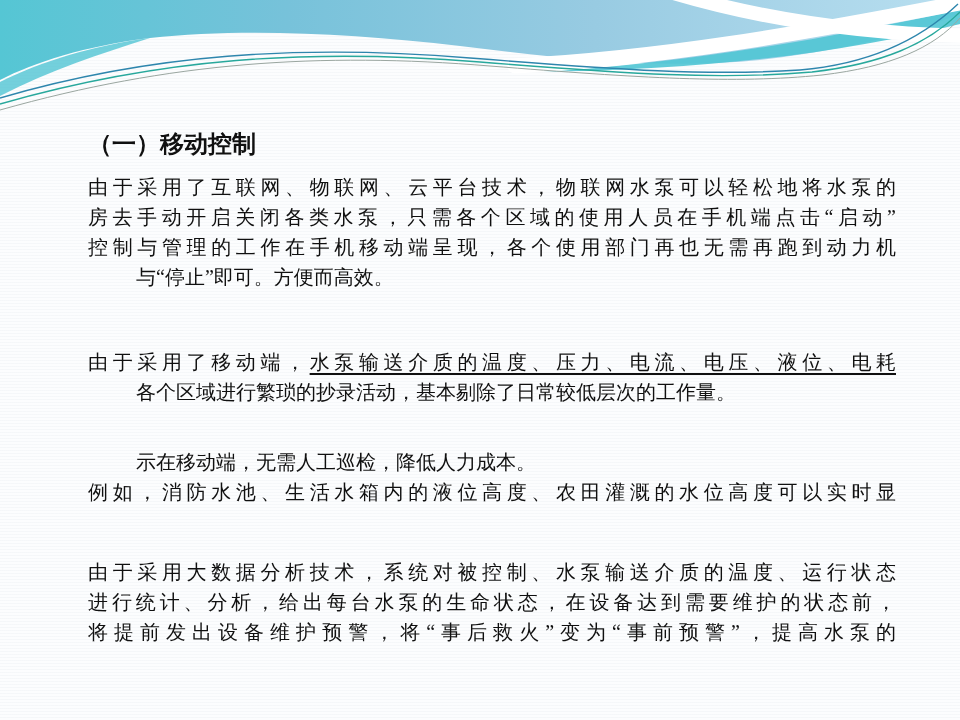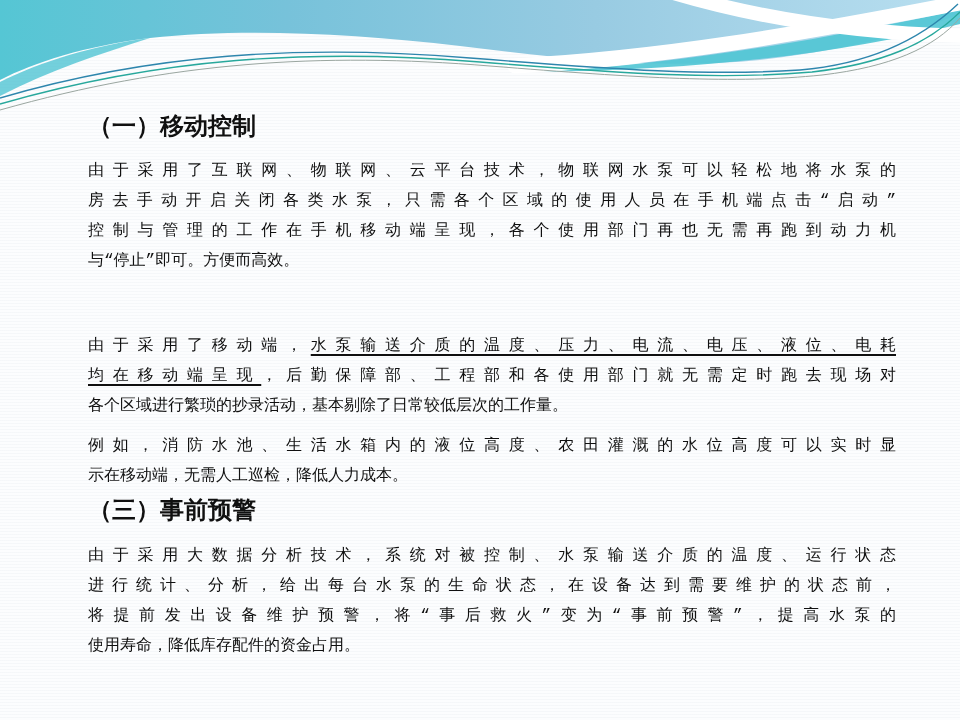--- a/index.html
+++ b/index.html
@@ -12,40 +12,40 @@
     position:relative;width:960px;height:720px;
     background-color:#fcfdfe;
     background-image:repeating-linear-gradient(180deg,
       rgba(130,150,170,0.055) 0px, rgba(130,150,170,0.055) 1px,
       transparent 1px, transparent 3px);
   }
   .wave-banner{
     position:absolute;top:0;left:0;width:960px;height:150px;
   }
   .content{
-    position:absolute;left:88px;width:808px;top:0;height:556px;
+    position:absolute;left:88px;width:808px;top:16px;height:556px;
     color:#101010;
-    font-family:Liberation Mono, monospace;
   }
   .heading{
     position:absolute;left:0;width:808px;
     font-size:24px;line-height:30px;font-weight:bold;
     white-space:nowrap;
   }
   .para{
     position:absolute;left:0;width:808px;
-    font-size:16px;line-height:30px;
+    font-size:20px;line-height:30px;
   }
   .line{
     text-align:justify;
     text-align-last:justify;
     height:30px;overflow:hidden;
   }
   .line.end{
     text-align-last:left;
+    margin-left:48px;
   }
   .u{
     text-decoration:underline;
     text-underline-offset:4px;
     text-decoration-thickness:1.5px;
     margin-top:12px;
   }
   .h1{top:113px;} .p1{top:156px;}
   .h2{top:289px;} .p2{top:331px;} .p3{top:431px;}
   .h3{top:497px;} .p4{top:541px;}
@@ -85,30 +85,27 @@
     <div class="heading h1">（一）移动控制</div>
     <div class="para p1">
       <div class="line"><span>由于采用了互联网、物联网、云平台技术，物联网水泵可以轻松地将水泵的</span></div>
       <div class="line"><span>房去手动开启关闭各类水泵，只需各个区域的使用人员在手机端点击“启动”</span></div>
       <div class="line"><span>控制与管理的工作在手机移动端呈现，各个使用部门再也无需再跑到动力机</span></div>
       <div class="line end"><span>与“停止”即可。方便而高效。</span></div>
     </div>
 
     <div class="para p2">
       <div class="line"><span>由于采用了移动端，</span><span class="u">水泵输送介质的温度、压力、电流、电压、液位、电耗</span></div>
-      <div class="line"><span class="u">均在移动端呈现</span><span>，后勤保障部、工程部和各使用部门就无需定时跑去现场对</span></div>
       <div class="line end"><span>各个区域进行繁琐的抄录活动，基本剔除了日常较低层次的工作量。</span></div>
     </div>
     <div class="para p3">
+      <div class="line end"><span>示在移动端，无需人工巡检，降低人力成本。</span></div>
       <div class="line"><span>例如，消防水池、生活水箱内的液位高度、农田灌溉的水位高度可以实时显</span></div>
-      <div class="line end"><span>示在移动端，无需人工巡检，降低人力成本。</span></div>
     </div>
 
-    <div class="heading h3">（三）事前预警</div>
     <div class="para p4">
       <div class="line"><span>由于采用大数据分析技术，系统对被控制、水泵输送介质的温度、运行状态</span></div>
       <div class="line"><span>进行统计、分析，给出每台水泵的生命状态，在设备达到需要维护的状态前，</span></div>
       <div class="line"><span>将提前发出设备维护预警，将“事后救火”变为“事前预警”，提高水泵的</span></div>
-      <div class="line end"><span>使用寿命，降低库存配件的资金占用。</span></div>
     </div>
 
   </div>
 </div>
 
 </body></html>

